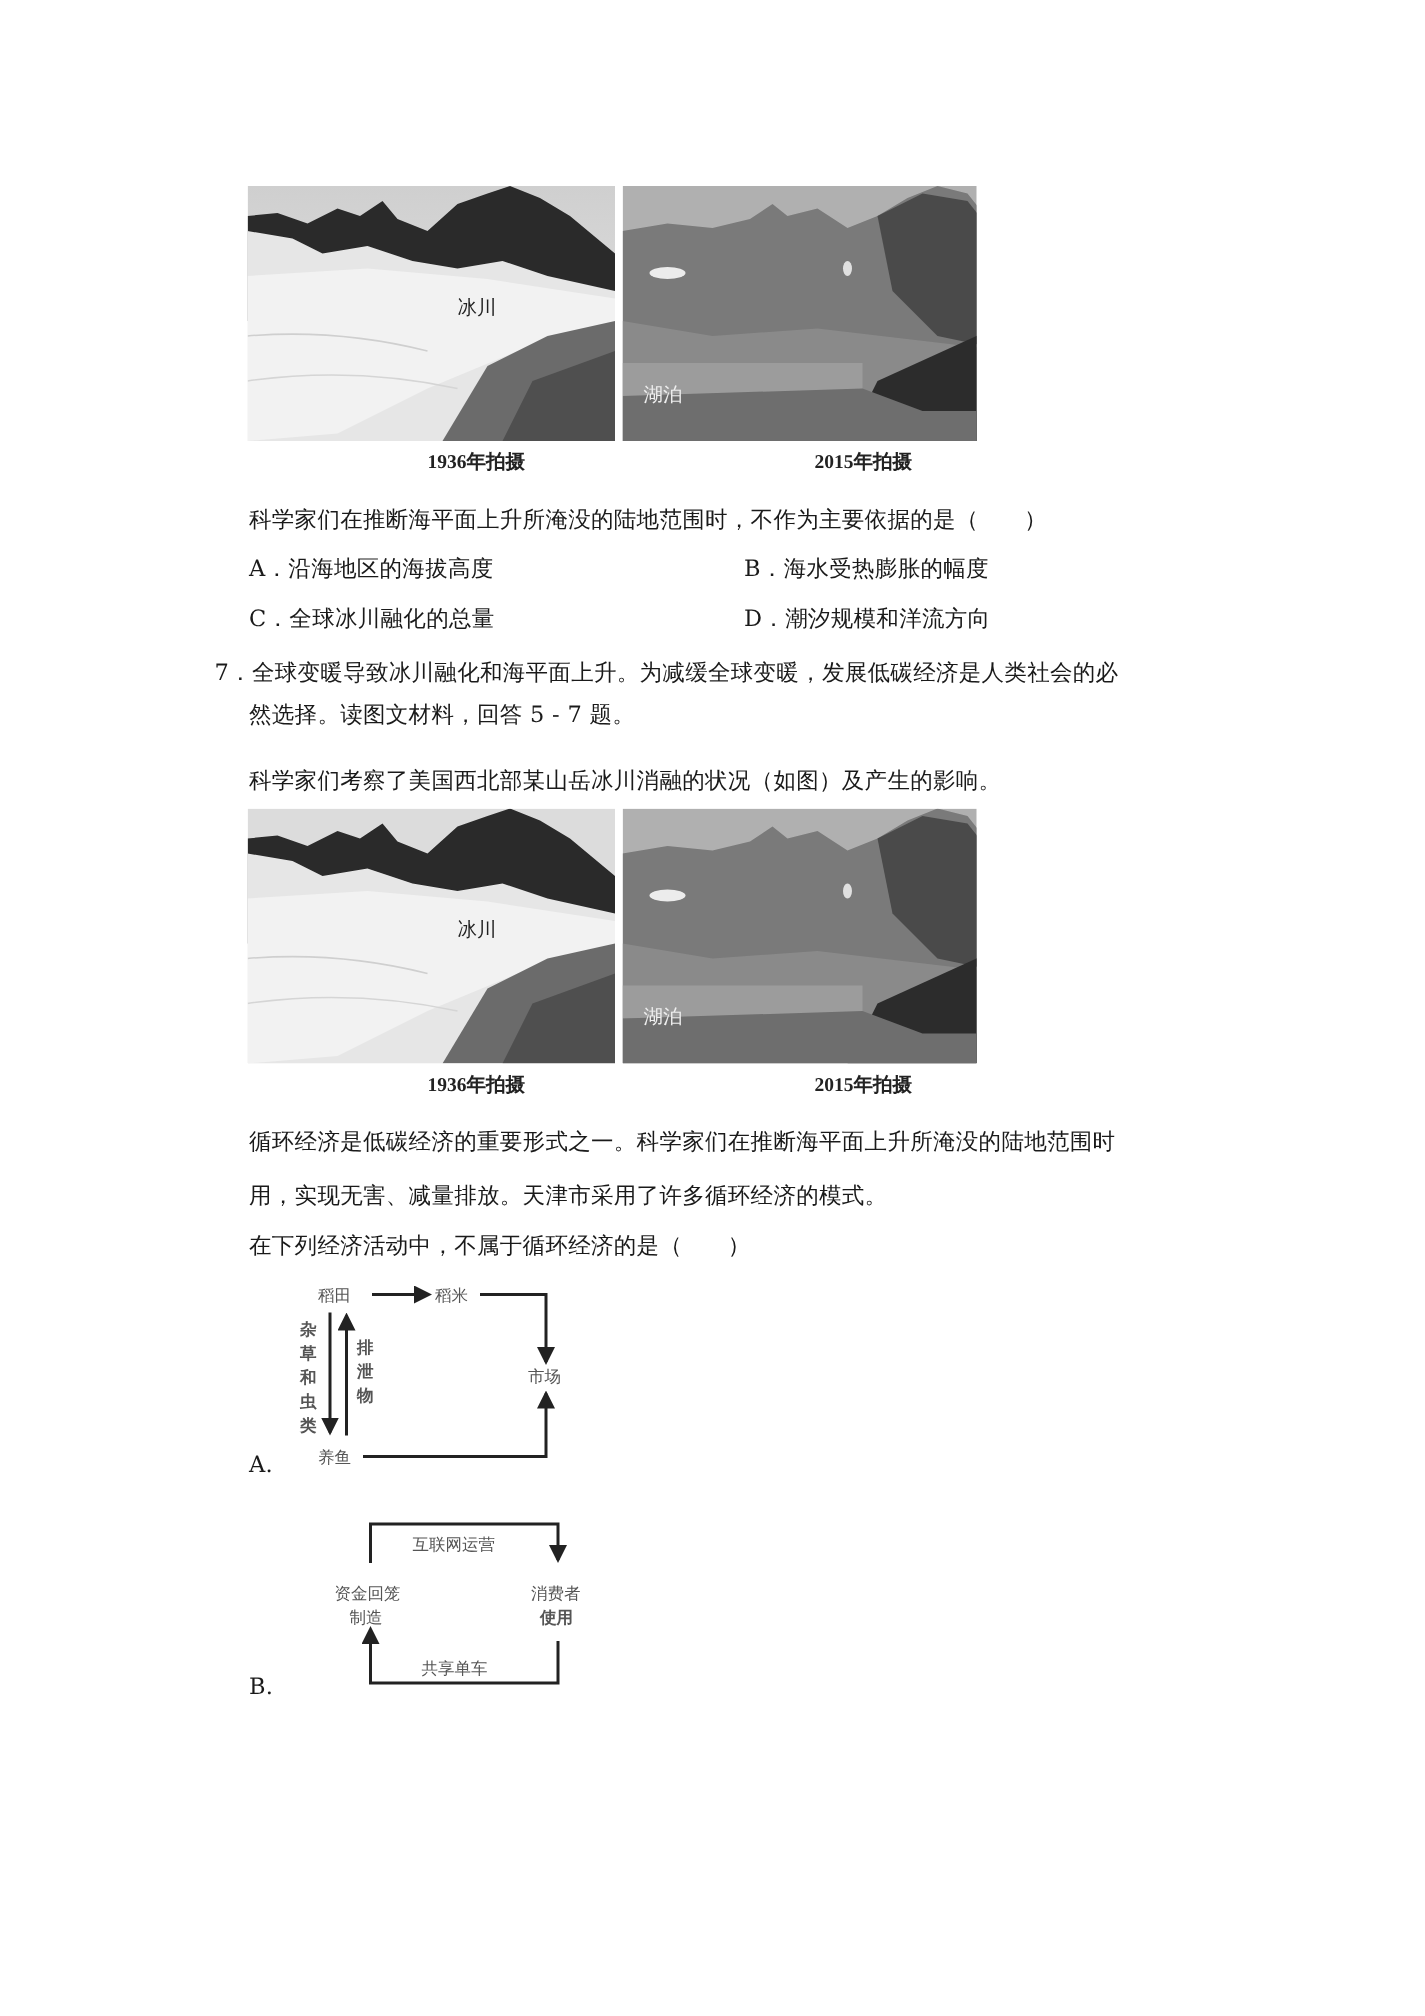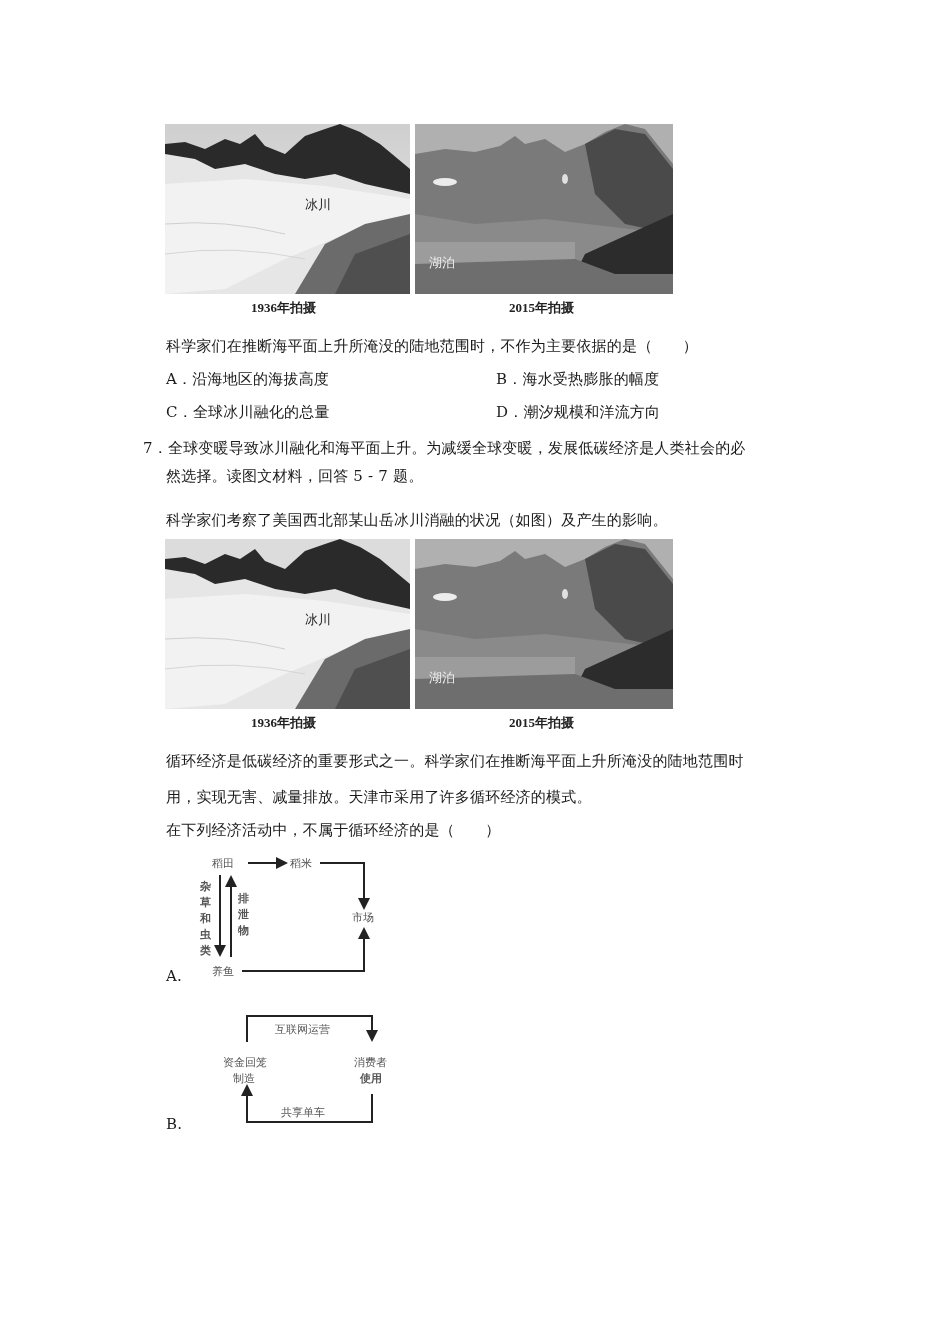--- a/index.html
+++ b/index.html
@@ -8,24 +8,24 @@
     font-family: "DejaVu Serif", "Liberation Serif", serif;
     color: #1a1a1a;
   }
   .abs { position: absolute; }
   .txt { font-size: 15px; line-height: 20px; white-space: nowrap; letter-spacing: 0.2px; }
   .photo-pair { position: absolute; width: 508px; height: 200px; }
   .photo {
     position: absolute; top: 0; height: 170px; overflow: hidden;
   }
   .photo.left { left: 0; width: 245px; }
-  .photo.right { left: 250px; width: 258px; }
+  .photo.right { left: 250px; width: 236px; }
   .caption {
     position: absolute; top: 175px; font-size: 13px; font-weight: bold;
-    font-family: "Liberation Serif", serif; color: #222;
+    font-family: "Liberation Serif", serif; color: #222; margin-left: 34px;
   }
   .caption.left { left: 86px; }
   .caption.right { left: 344px; }
   .img-label {
     position: absolute; font-size: 13px; color: #222;
     font-family: "DejaVu Serif", serif;
   }
   .diagram { position: absolute; }
   .dlabel {
     position: absolute; font-size: 11px; color: #555; white-space: nowrap;

